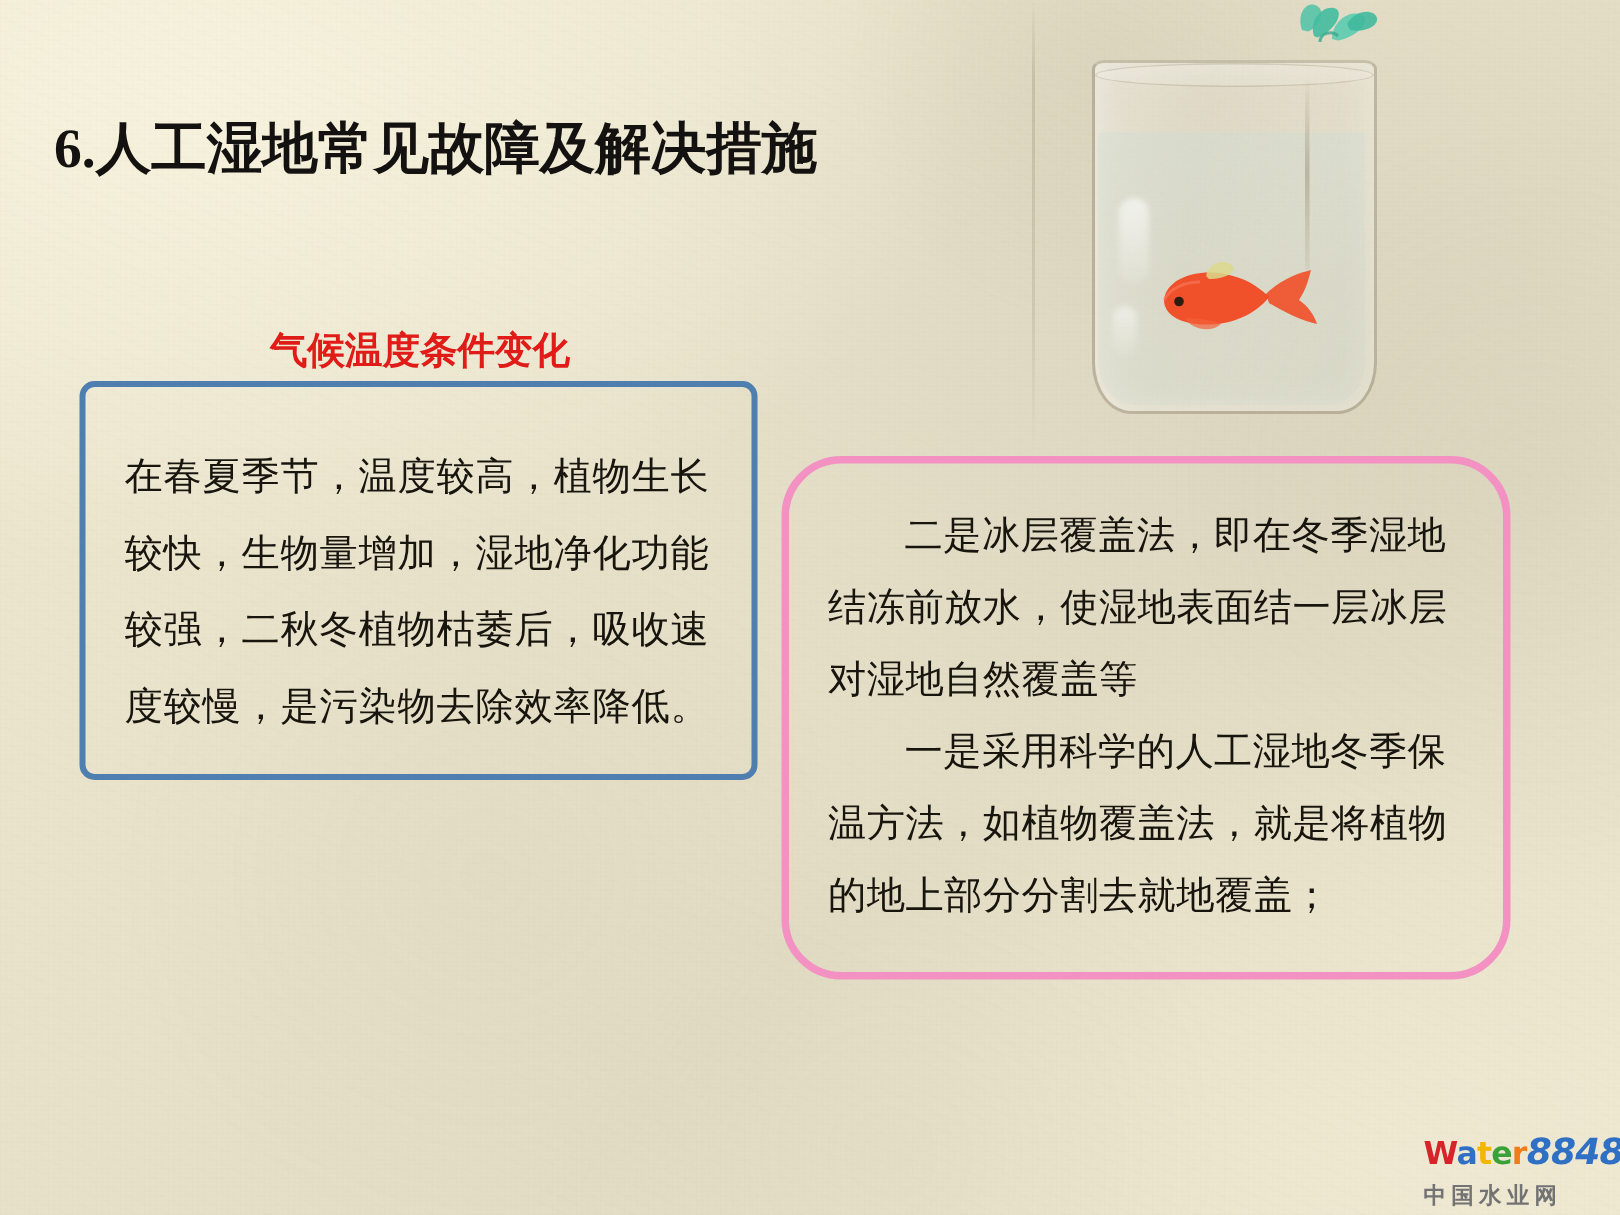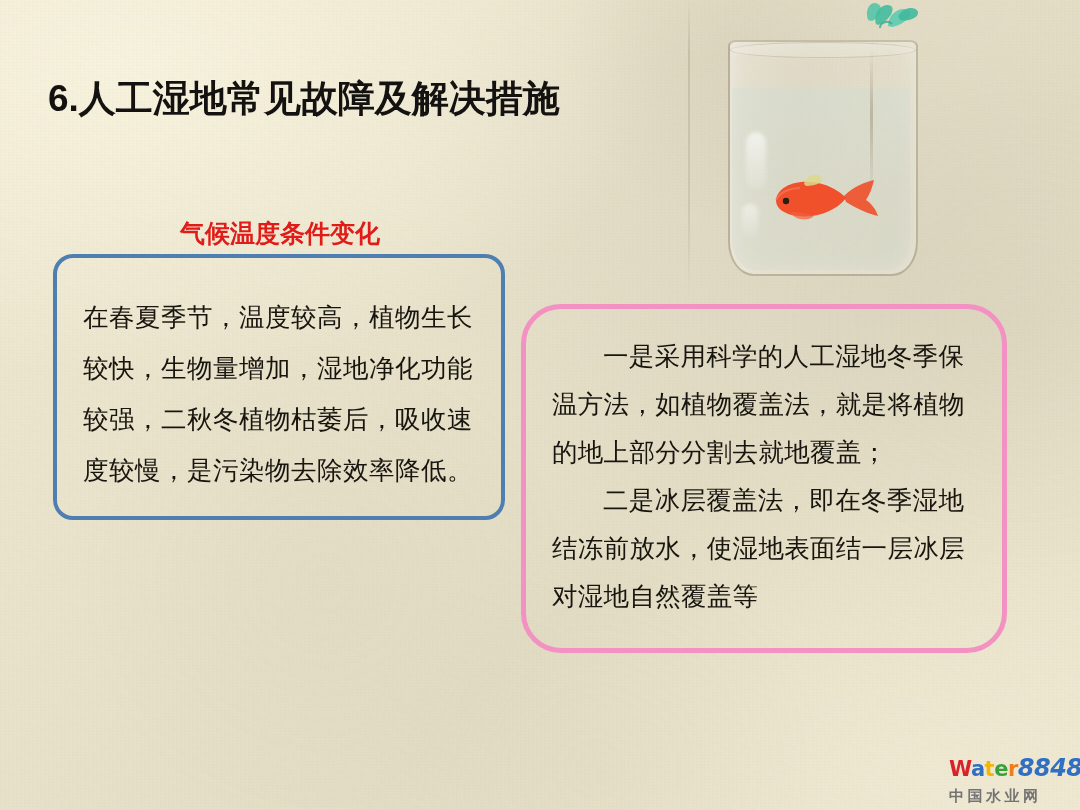--- a/index.html
+++ b/index.html
@@ -138,23 +138,23 @@
     position: absolute;
     left: 68px;
     top: 176px;
     width: 112px;
     height: 56px;
   }
 
   
   .title {
     position: absolute;
-    left: 48px;
+    left: 36px;
     top: 74px;
-    font-family: Liberation Sans, sans-serif;
+    font-family: Liberation Serif, serif;
     font-weight: bold;
     font-size: 37px;
     letter-spacing: 0px;
     color: #141210;
     white-space: nowrap;
   }
 
   
   .red-heading {
     position: absolute;
@@ -176,21 +176,21 @@
     font-family: "Liberation Serif", "DejaVu Serif", serif;
     color: #18150f;
   }
 
   #blue-box {
     left: 53px;
     top: 254px;
     width: 452px;
     height: 266px;
     border: 4px solid #4f7eb0;
-    border-radius: 20px;
+    border-radius: 10px;
   }
   #blue-box .body {
     padding: 34px 24px 0 26px;
     font-size: 25.5px;
     line-height: 51px;
     letter-spacing: 0.5px;
   }
 
   #pink-box {
     left: 521px;
@@ -277,22 +277,22 @@
   <div class="title" style="color: rgb(20, 18, 16);">6.人工湿地常见故障及解决措施</div>
 
   <div class="red-heading" style="color: rgb(224, 27, 24);">气候温度条件变化</div>
 
   <div class="callout" id="blue-box" style="border-color: rgb(79, 126, 176);">
     <div class="body">在春夏季节，温度较高，植物生长较快，生物量增加，湿地净化功能较强，二秋冬植物枯萎后，吸收速度较慢，是污染物去除效率降低。</div>
   </div>
 
   <div class="callout" id="pink-box" style="border-color: rgb(242, 145, 194);">
     <div class="body">
+      <div><span class="indent"></span><span>二是冰层覆盖法，即在冬季湿地结冻前放水，使湿地表面结一层冰层对湿地自然覆盖等</span></div>
       <div><span class="indent"></span><span>一是采用科学的人工湿地冬季保温方法，如植物覆盖法，就是将植物的地上部分分割去就地覆盖；</span></div>
-      <div><span class="indent"></span><span>二是冰层覆盖法，即在冬季湿地结冻前放水，使湿地表面结一层冰层对湿地自然覆盖等</span></div>
     </div>
   </div>
 
   <div id="watermark">
     <div class="wm-row1"><span id="wm-w" style="color: rgb(216, 35, 42);">W</span><span id="wm-a" style="color: rgb(47, 111, 196);">a</span><span id="wm-t" style="color: rgb(242, 183, 5);">t</span><span id="wm-e" style="color: rgb(58, 160, 58);">e</span><span id="wm-r" style="color: rgb(239, 125, 26);">r</span><span class="n" id="wm-num" style="color: rgb(47, 111, 196);">8848</span><span class="dotcom" id="wm-tld" style="color: rgb(239, 125, 26);">.com</span></div>
     <div class="wm-row2">中国水业网</div>
   </div>
 
 </div>
 

